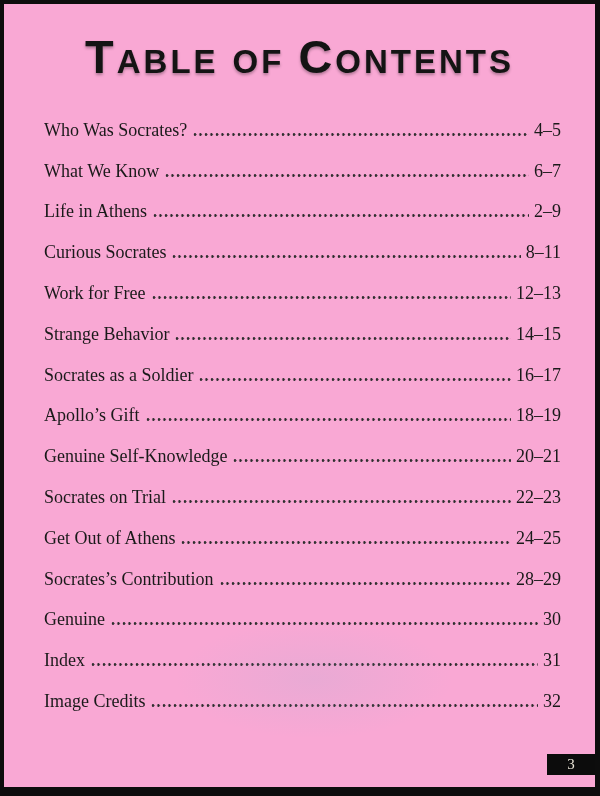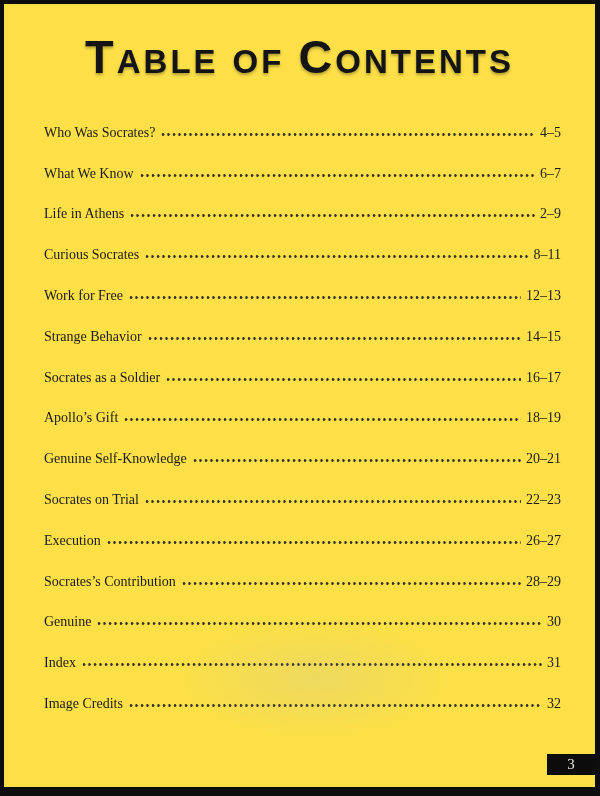--- a/index.html
+++ b/index.html
@@ -1,21 +1,21 @@
 <!DOCTYPE html>
 <html><head>
 <meta charset="utf-8">
 <style>
   html, body { margin: 0; padding: 0; background: #e9e9e9; }
   .page {
     position: relative;
     width: 600px;
     height: 796px;
     box-sizing: border-box;
-    background: #fde047;
+    background: #f9a8d4;
     border-style: solid;
     border-color: #0d0d0d;
     border-width: 4px 5px 9px 4px;
     overflow: hidden;
     font-family: "Liberation Serif", serif;
     color: #1c1c1c;
   }
 
   
   .title {
@@ -38,21 +38,21 @@
   .toc {
     position: absolute;
     top: 96px;
     left: 40px;
     right: 34px;
   }
   .toc-row {
     display: flex;
     align-items: flex-end;
     height: 40.8px;
-    font-size: 14px;
+    font-size: 18px;
     color: #1a1a1a;
   }
   .toc-label { white-space: nowrap; }
   .toc-dots {
     flex: 1;
     height: 5px;
     margin: 0 5px 4px 6px;
     background-image: radial-gradient(circle at 2px 2.5px, #2b2b2b 1.05px, rgba(0,0,0,0) 1.6px);
     background-size: 5.5px 5px;
     background-repeat: repeat-x;
@@ -138,23 +138,23 @@
       <span class="toc-label">Genuine Self-Knowledge</span>
       <span class="toc-dots"></span>
       <span class="toc-pages">20–21</span>
     </div>
     <div class="toc-row">
       <span class="toc-label">Socrates on Trial</span>
       <span class="toc-dots"></span>
       <span class="toc-pages">22–23</span>
     </div>
     <div class="toc-row">
-      <span class="toc-label">Execution</span>
+      <span class="toc-label">Get Out of Athens</span>
       <span class="toc-dots"></span>
-      <span class="toc-pages">26–27</span>
+      <span class="toc-pages">24–25</span>
     </div>
     <div class="toc-row">
       <span class="toc-label">Socrates’s Contribution</span>
       <span class="toc-dots"></span>
       <span class="toc-pages">28–29</span>
     </div>
     <div class="toc-row">
       <span class="toc-label">Genuine</span>
       <span class="toc-dots"></span>
       <span class="toc-pages">30</span>

